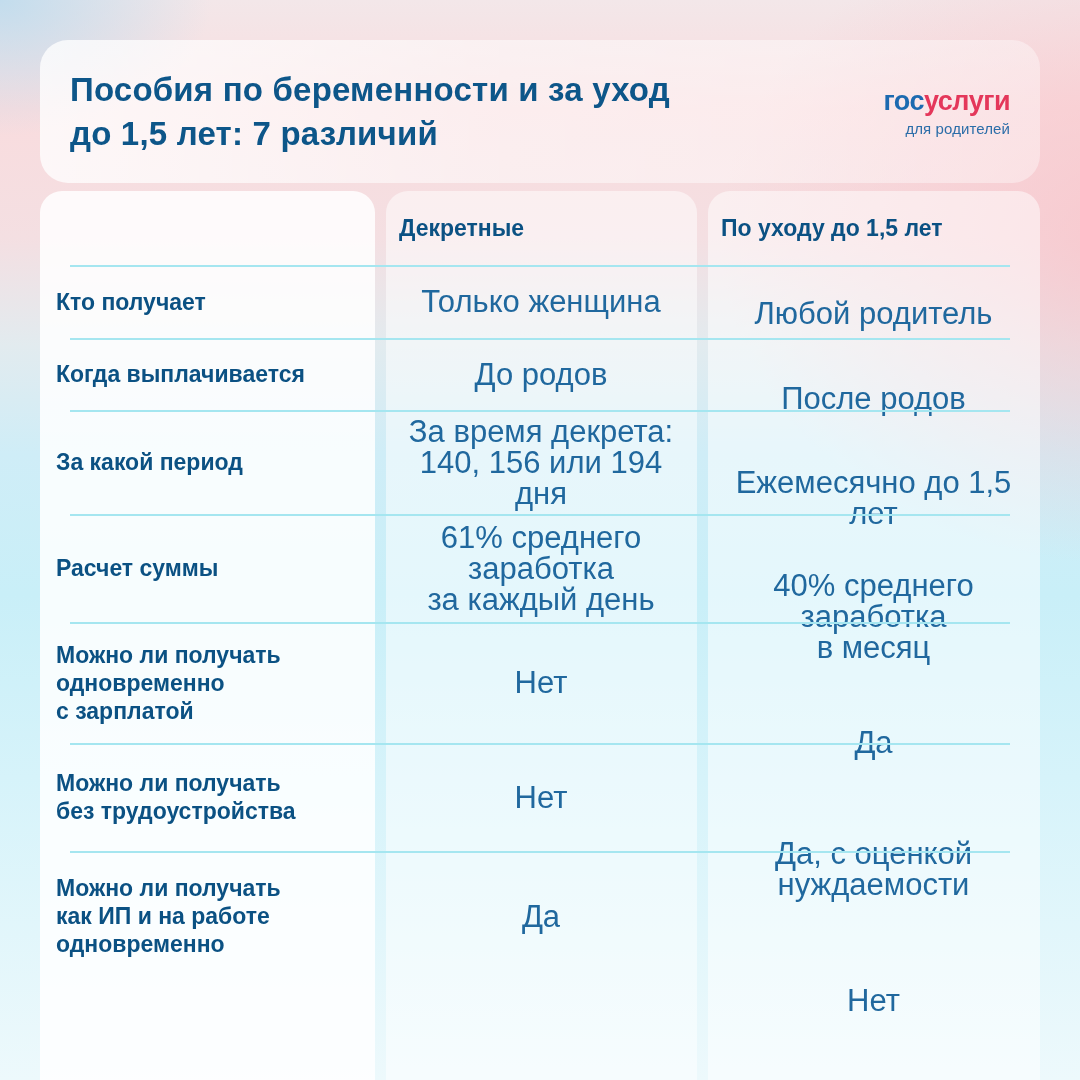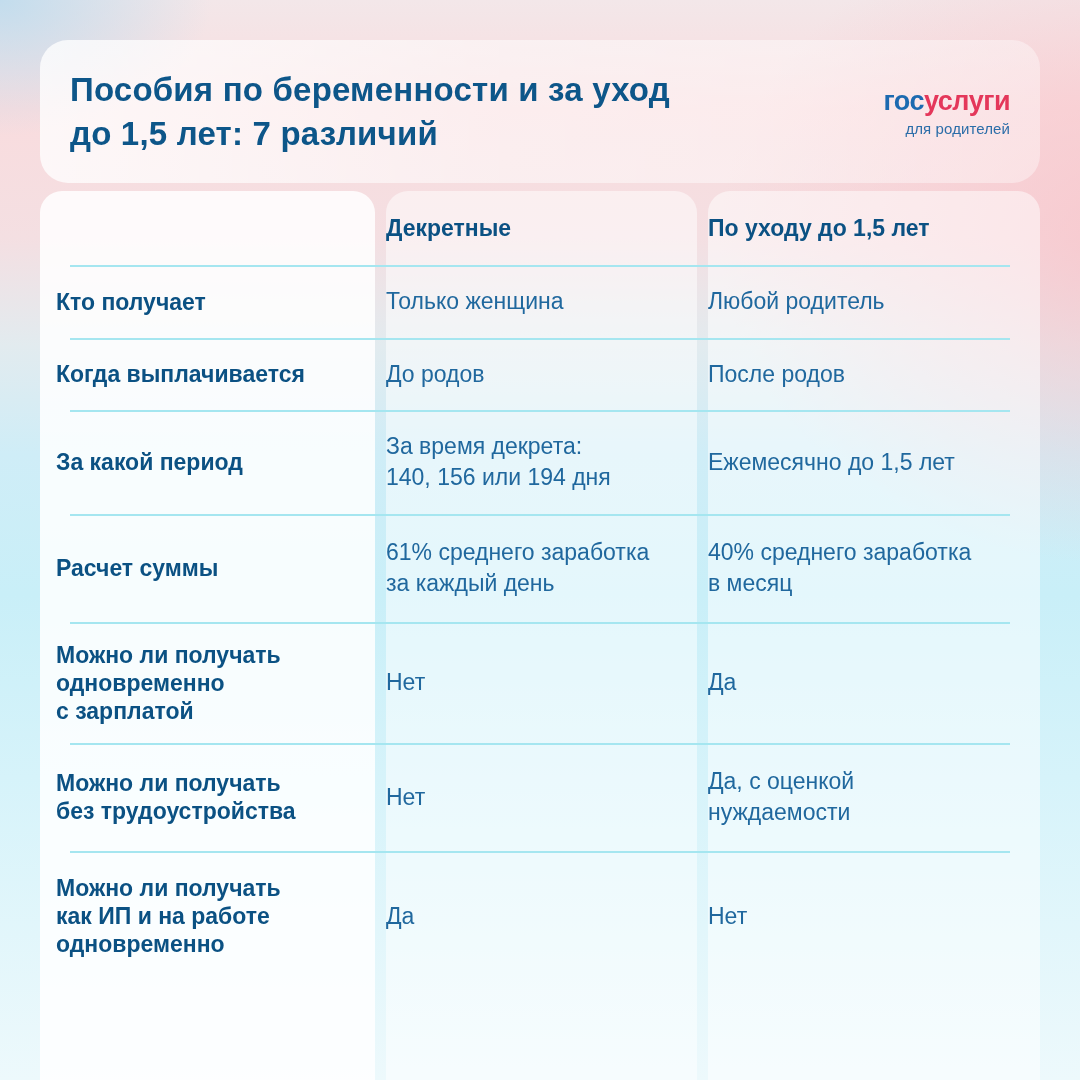--- a/index.html
+++ b/index.html
@@ -27,32 +27,32 @@
   .logo-gos{color:#1c6ab0;margin-top:44px;}
   .logo-uslugi{color:#e4375a;}
   .logo-sub{font-size:15px;color:#2b6da8;margin-top:6px;letter-spacing:0.1px;}
   .table{
     position:absolute;left:40px;top:191px;width:1000px;height:889px;
     display:flex;gap:11px;
   }
   .col{border-radius:22px 22px 0 0;box-sizing:border-box;display:flex;flex-direction:column;}
   .col-criteria{width:335px;background:rgba(255,255,255,0.85);}
   .col-decree{width:311px;background:rgba(255,255,255,0.5);}
-  .col-care{flex:1;background:rgba(255,255,255,0.5);}
+  .col-care{flex:1;background:rgba(255,255,255,0.5);gap:12px;}
   .cell{
     display:flex;flex-direction:column;justify-content:center;
     box-sizing:border-box;white-space:pre-line;
   }
   .col-criteria .cell{padding:0 18px 0 16px;}
-  .col-decree .cell,.col-care .cell{padding:0 14px 0 0;}
+  .col-decree .cell,.col-care .cell{padding:0 14px 0 13px;}
   .rh0{height:74px;}.rh1{height:73px;}.rh2{height:72px;}.rh3{height:104px;}
   .rh4{height:108px;}.rh5{height:121px;}.rh6{height:108px;}.rh7{height:130px;}
   .head{font-size:23px;font-weight:bold;color:#0b5183;}
   .label{font-size:23px;font-weight:bold;color:#0b5183;line-height:28px;}
-  .value{font-size:23px;color:#20689e;line-height:31px;}
+  .value{font-size:31px;color:#20689e;line-height:31px;text-align:center;}
   .hline{position:absolute;left:70px;width:940px;height:2px;background:#a5e6f0;}
 </style>
 </head>
 <body>
 
 <div class="page">
 
   <div class="card">
     <h1 class="title">Пособия по беременности и за уход
 до 1,5 лет: 7 различий</h1>

